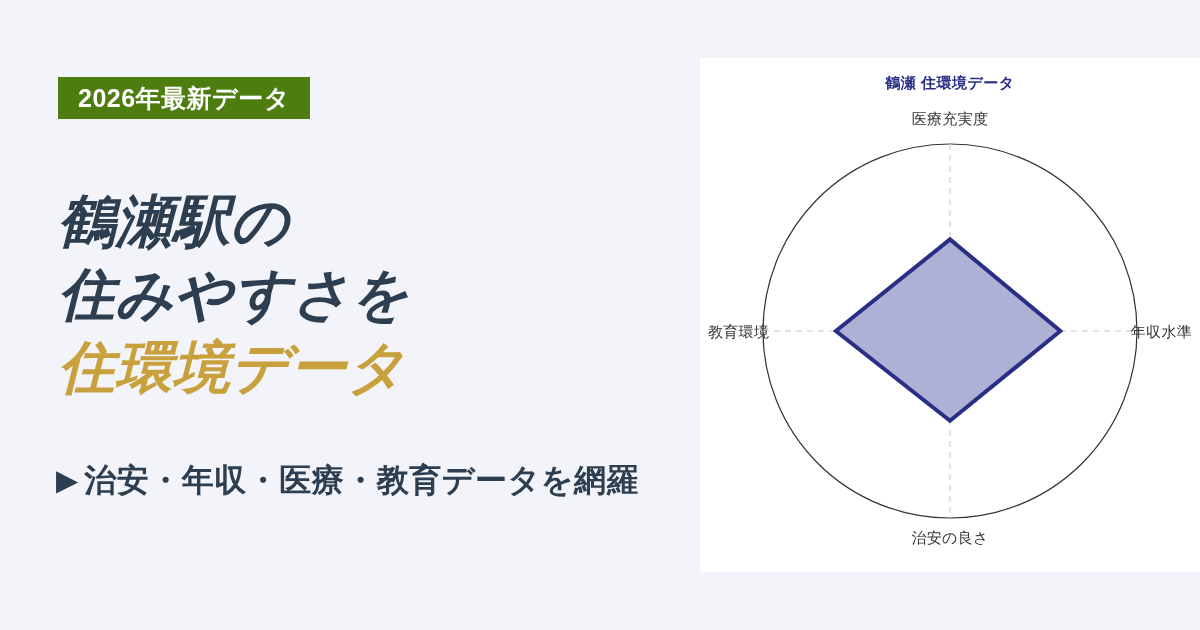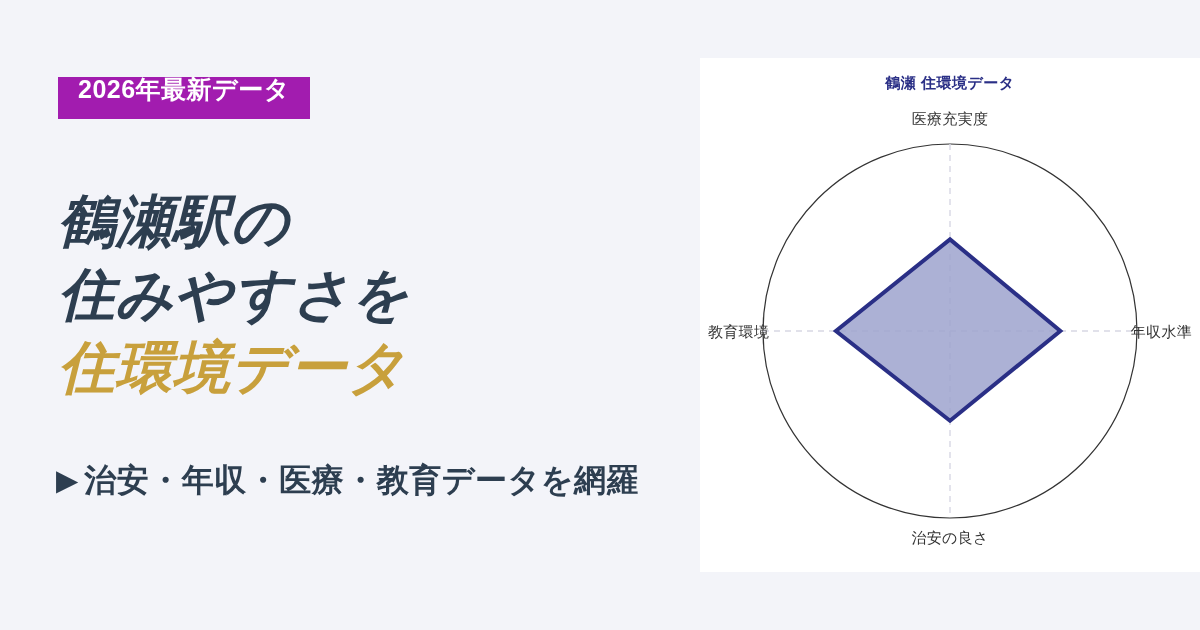--- a/index.html
+++ b/index.html
@@ -25,24 +25,24 @@
     box-sizing: border-box;
     padding: 0;
   }
 
   #badge {
     position: absolute;
     left: 58px;
     top: 77px;
     height: 42px;
     display: flex;
-    align-items: flex-start;
+    align-items: center;
     justify-content: center;
     padding: 0 20px;
-    background: #a21caf;
+    background: #4d7c0f;
   }
   #badge-label {
     color: #ffffff;
     font-size: 25px;
     font-weight: bold;
     letter-spacing: 0.5px;
     line-height: 1;
     white-space: nowrap;
   }
 

